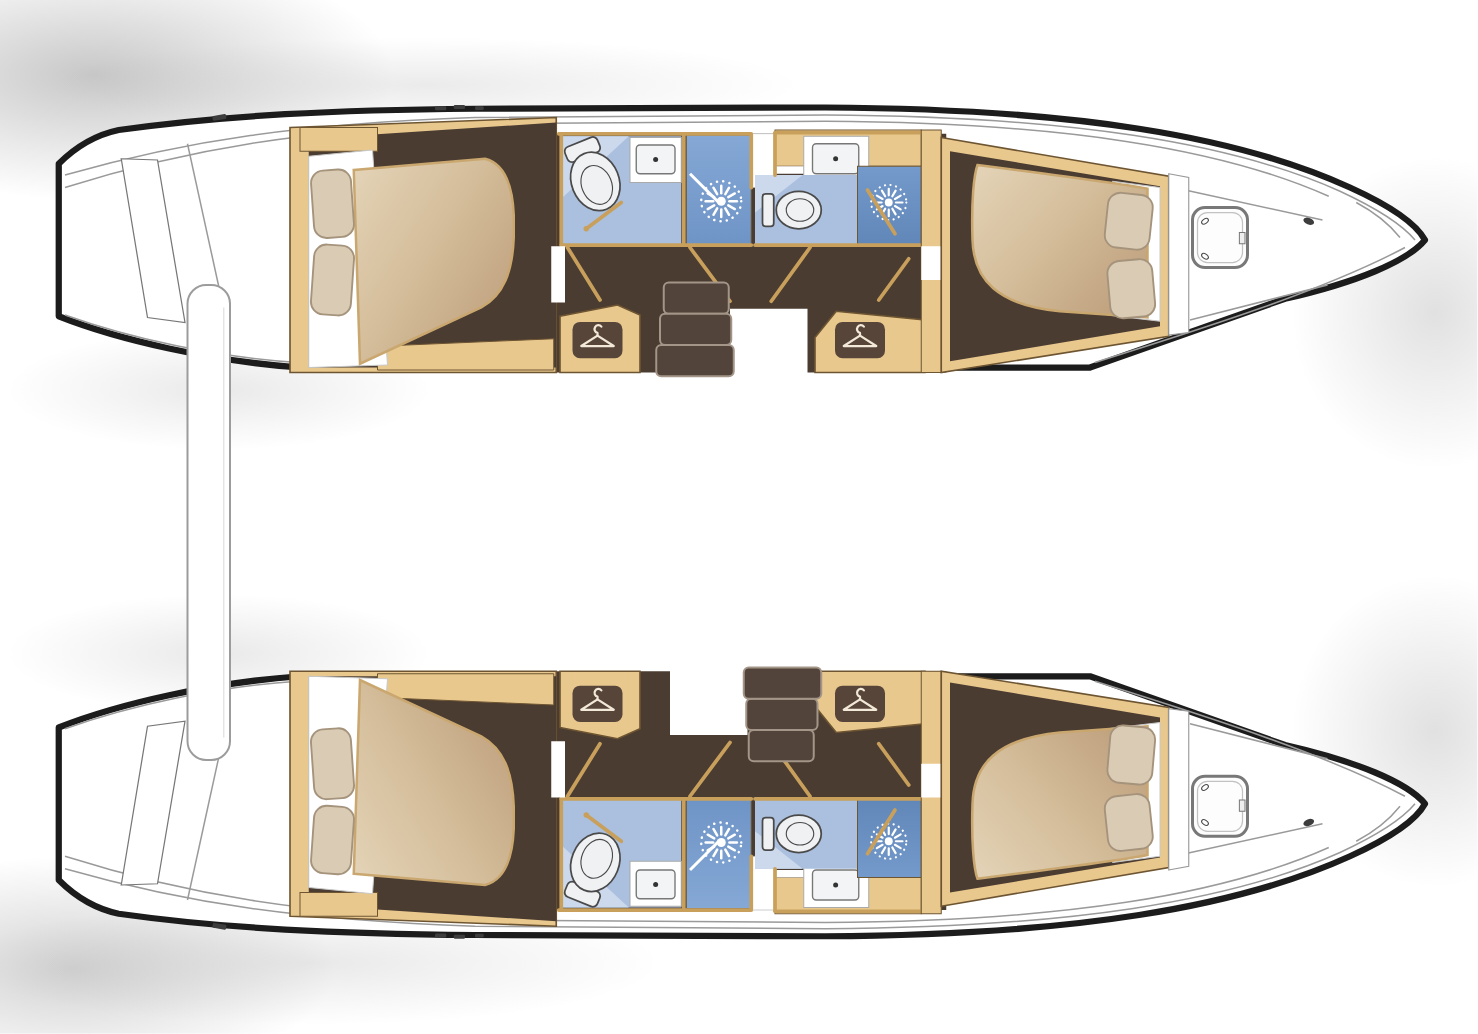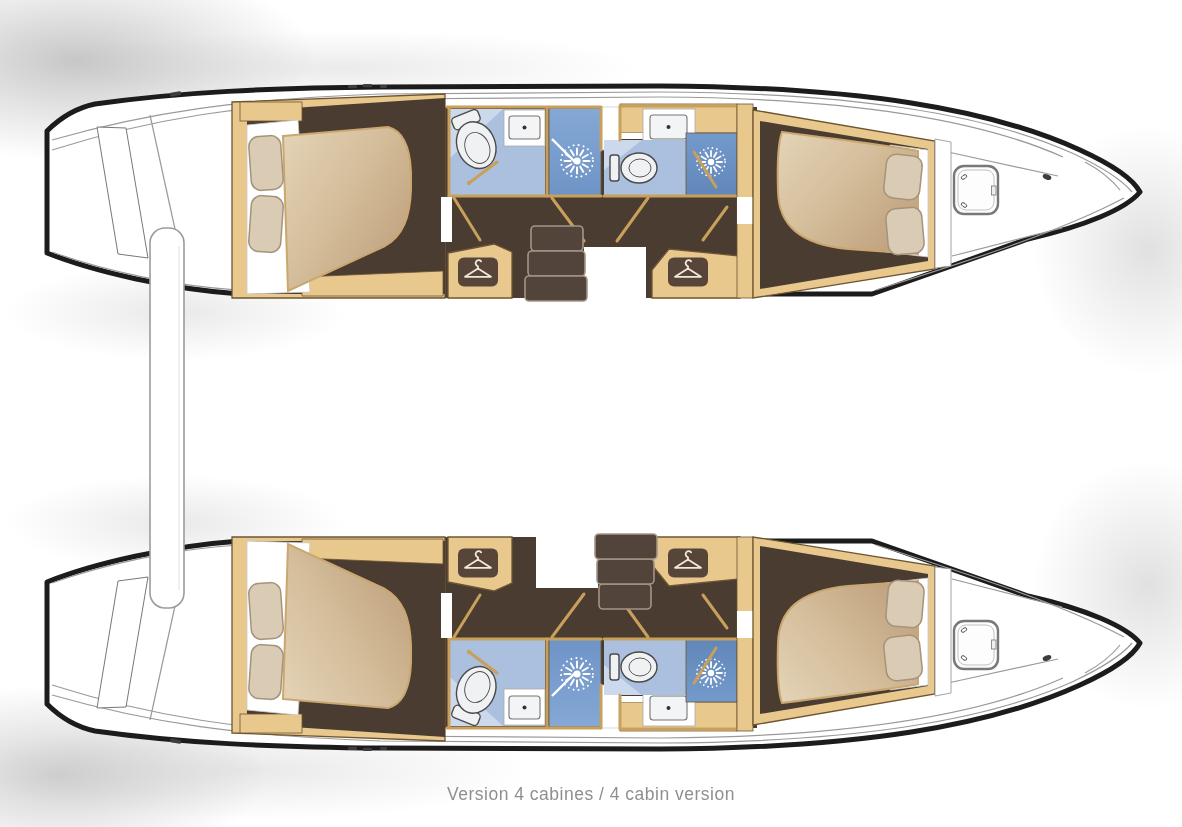--- a/index.html
+++ b/index.html
@@ -245,14 +245,13 @@
     <rect x="150" y="228" width="34" height="380" rx="15" class="platform"></rect>
     <line x1="179" y1="246" x2="179" y2="590" stroke="#e0e0e0" stroke-width="1"></line>
   </g>
 
   <use href="#hanger" transform="translate(478,272)"></use>
   <use href="#hanger" transform="translate(688,272)"></use>
   <use href="#hanger" transform="translate(478,563)"></use>
   <use href="#hanger" transform="translate(688,563)"></use>
 </svg>
 
-<div class="caption">Version 4 cabines / 4 cabin version</div>
 </div>
 
 </body></html>

